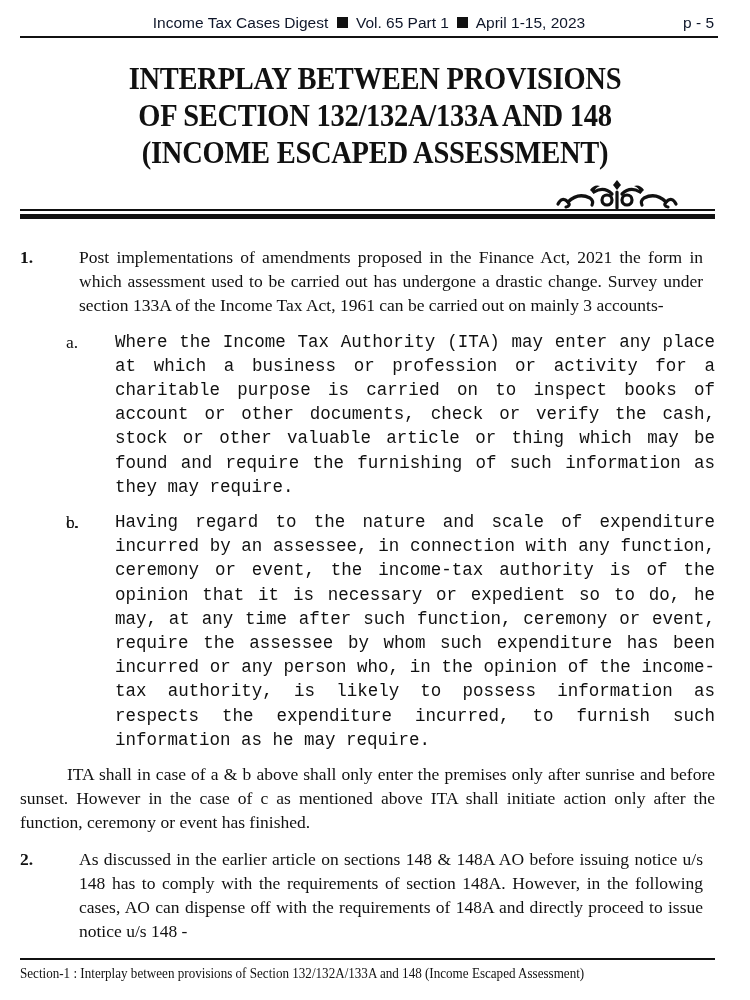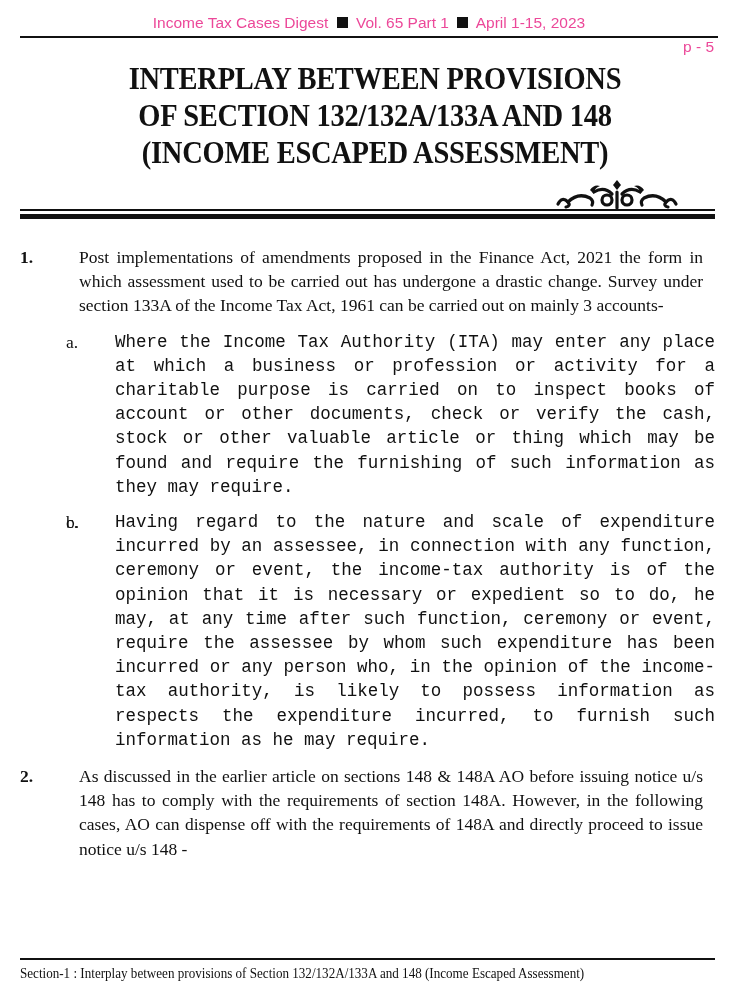--- a/index.html
+++ b/index.html
@@ -4,25 +4,25 @@
   <style>
     html, body { margin: 0; padding: 0; background: #ffffff; }
     body {
       width: 750px; height: 1000px; position: relative; overflow: hidden;
       color: #111;
       font-family: "Liberation Serif", "DejaVu Serif", serif;
     }
     .running-head {
       position: absolute; left: 20px; right: 32px; top: 12px;
       font-family: "Liberation Sans", "DejaVu Sans", sans-serif;
-      font-size: 15.5px; color: #ec4899;
+      font-size: 15.5px; color: #0f172a;
       border-bottom: 2.5px solid #111; height: 24px;
     }
     .running-head .center { position: absolute; left: 0; right: 0; text-align: center; top: 2px; }
-    .running-head .page { position: absolute; right: 4px; top: 2px; margin-top: 24px; }
+    .running-head .page { position: absolute; right: 4px; top: 2px; }
     .running-head .sq { display: inline-block; width: 11px; height: 11px; background: #111; margin: 0 4px; vertical-align: 0px; }
 
     .title {
       position: absolute; left: 0; right: 0; top: 60px; text-align: center;
       font-family: "Liberation Serif", serif; font-weight: bold;
       font-size: 31px; line-height: 37px; letter-spacing: -0.3px;
       transform: scaleX(0.92); transform-origin: center top;
     }
     .ornament { position: absolute; left: 552px; top: 178px; width: 130px; height: 34px; }
     .rule-thin { position: absolute; left: 20px; width: 695px; top: 209px; height: 2px; background: #111; }
@@ -96,20 +96,21 @@
     <span class="lbl">a.</span>
     <p>Where the Income Tax Authority (ITA) may enter any place at which a business or profession or activity for a charitable purpose is carried on to inspect books of account or other documents, check or verify the cash, stock or other valuable article or thing which may be found and require the furnishing of such information as they may require.</p>
   </div>
   <div class="sub">
     <span class="lbl">b.</span>
   </div>
   <div class="sub">
     <span class="lbl">c.</span>
     <p>Having regard to the nature and scale of expenditure incurred by an assessee, in connection with any function, ceremony or event, the income-tax authority is of the opinion that it is necessary or expedient so to do, he may, at any time after such function, ceremony or event, require the assessee by whom such expenditure has been incurred or any person who, in the opinion of the income-tax authority, is likely to possess information as respects the expenditure incurred, to furnish such information as he may require.</p>
   </div>
+  <p class="para">ITA shall in case of a &amp; b above shall only enter the premises only after sunrise and before sunset. However in the case of c as mentioned above ITA shall initiate action only after the function, ceremony or event has finished.</p>
   <div class="item item2">
     <span class="num">2.</span>
     <p>As discussed in the earlier article on sections 148 &amp; 148A AO before issuing notice u/s 148 has to comply with the requirements of section 148A. However, in the following cases, AO can dispense off with the requirements of 148A and directly proceed to issue notice u/s 148 -</p>
   </div>
 </div>
 
 <div class="foot-rule"></div>
 <div class="foot-text">Section-1 :  Interplay between provisions of Section 132/132A/133A and 148 (Income Escaped Assessment)</div>
 
 </body></html>

